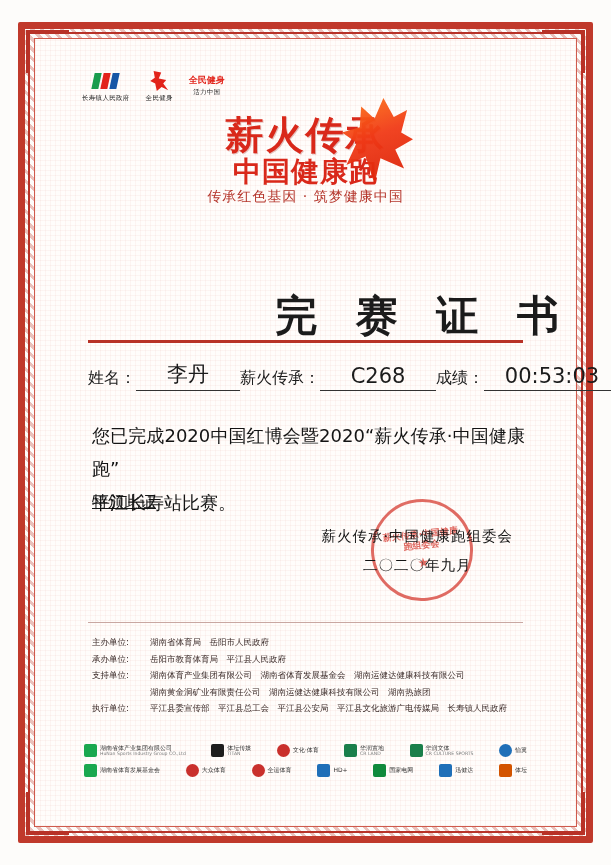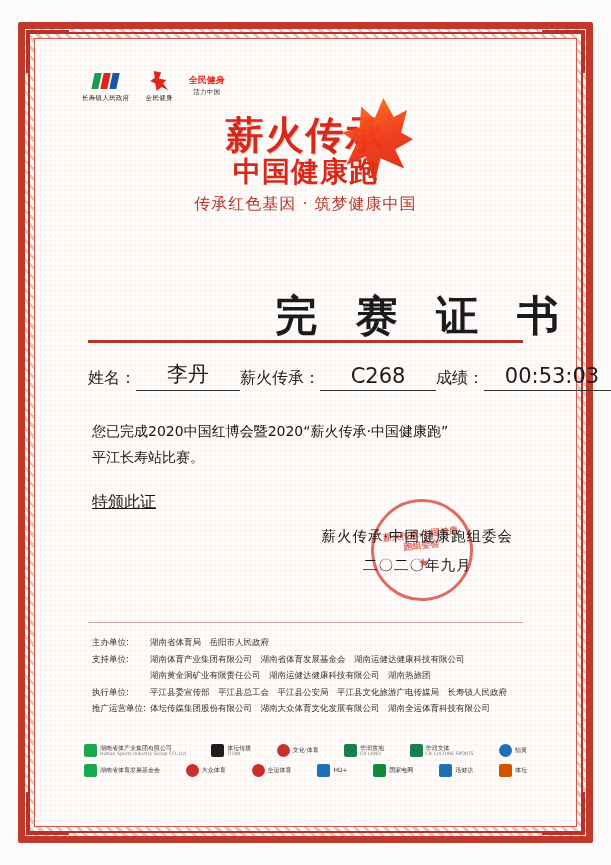--- a/index.html
+++ b/index.html
@@ -131,22 +131,22 @@
   }
   .event-title-2 {
     font-size: 28px;
     font-weight: bold;
     color: #d9281a;
     letter-spacing: 1px;
     line-height: 1.15;
     margin-top: 2px;
   }
   .event-subtitle {
-    margin-top: 6px;
-    font-size: 16px;
+    margin-top: 0;
+    font-size: 14px;
     color: #b5362c;
     letter-spacing: 1px;
   }
 
   
   .main-title {
     position: absolute;
     left: 0; right: 0;
     top: 244px;
     text-align: right;
@@ -186,21 +186,21 @@
   .info-value.name { flex: 0 0 96px; }
   .info-value.bib { flex: 0 0 108px; }
   .info-value.result { flex: 0 0 128px; }
   .gap { width: 14px; }
 
   
   .body-text {
     position: absolute;
     left: 52px; right: 46px;
     top: 375px;
-    font-size: 14px;
+    font-size: 18px;
     line-height: 1.85;
     color: #141414;
     text-align: justify;
   }
   .body-text .line2 { display: block; }
   .award-note {
     position: absolute;
     left: 52px;
     top: 448px;
     font-size: 16px;
@@ -369,35 +369,35 @@
       <div>二〇二〇年九月</div>
     </div>
 
     <div class="credits-rule"></div>
     <div class="credits">
       <div class="credit-row">
         <span class="credit-key">主办单位:</span>
         <span class="credit-val">湖南省体育局　岳阳市人民政府</span>
       </div>
       <div class="credit-row">
+        <span class="credit-key">承办单位:</span>
+        <span class="credit-val">岳阳市教育体育局　平江县人民政府</span>
+      </div>
+      <div class="credit-row">
         <span class="credit-key">支持单位:</span>
         <span class="credit-val">湖南体育产业集团有限公司　湖南省体育发展基金会　湖南运健达健康科技有限公司</span>
       </div>
       <div class="credit-row">
         <span class="credit-key"></span>
         <span class="credit-val">湖南黄金洞矿业有限责任公司　湖南运健达健康科技有限公司　湖南热旅团</span>
       </div>
       <div class="credit-row">
         <span class="credit-key">执行单位:</span>
         <span class="credit-val">平江县委宣传部　平江县总工会　平江县公安局　平江县文化旅游广电传媒局　长寿镇人民政府</span>
       </div>
-      <div class="credit-row">
-        <span class="credit-key">推广运营单位:</span>
-        <span class="credit-val">体坛传媒集团股份有限公司　湖南大众体育文化发展有限公司　湖南全运体育科技有限公司</span>
-      </div>
     </div>
 
     <div class="footer-logos">
       <div class="flogo-row">
         <div class="flogo">
           <span class="badge" style="background:#1aa84f"></span>
           <span class="txt">
               <span>湖南省体产业集团有限公司</span>
               <span class="en">HuNan Sports Industry Group CO.,Ltd</span>
             </span>

